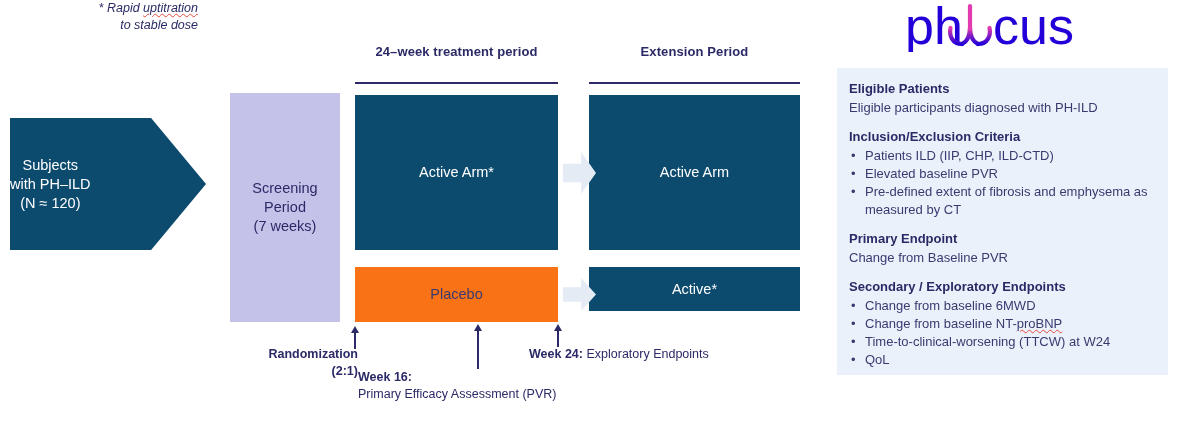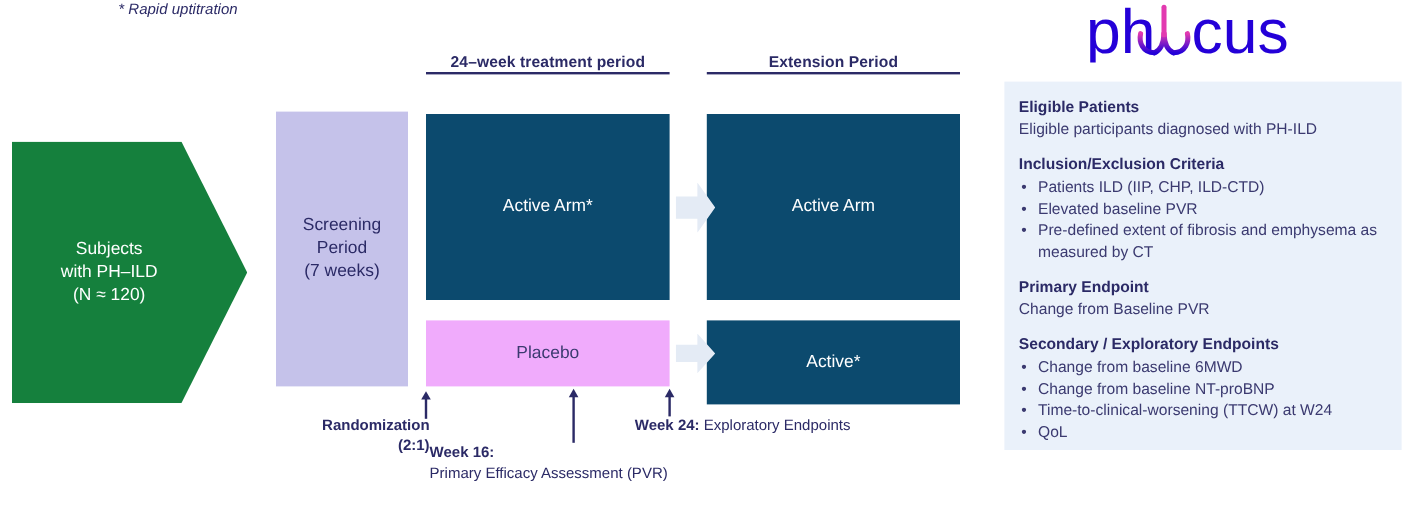--- a/index.html
+++ b/index.html
@@ -9,61 +9,61 @@
     font-family:"Liberation Sans", sans-serif;
     position:relative;
     overflow:hidden;
     color:#2b2a5e;
     -webkit-font-smoothing:antialiased;
   }
   .stage{position:absolute;left:0;top:0;width:1181px;height:424px;}
 
   
   #subjects-arrow{
-    position:absolute;left:10px;top:118px;width:196px;height:218px;
-    background:#15803d;
+    position:absolute;left:10px;top:118px;width:196px;height:132px;
+    background:#0c4a6e;
     clip-path:polygon(0 0, 72% 0, 100% 50%, 72% 100%, 0 100%);
-    display:flex;align-items:center;justify-content:center;
+    display:flex;align-items:center;
   }
   #subjects-arrow .lbl{
     color:#ffffff;font-size:14.5px;line-height:19px;text-align:center;
     margin-right:34px;white-space:pre-line;
   }
 
   
   #screening-box{
     position:absolute;left:230px;top:93px;width:110px;height:229px;
     background:#c5c2ea;display:flex;align-items:center;justify-content:center;
   }
   #screening-box .lbl{
     color:#2b2a66;font-size:14.5px;line-height:19px;text-align:center;white-space:pre-line;
   }
 
   
   .period-head{position:absolute;text-align:center;}
   .period-head .txt{
     font-size:13px;font-weight:bold;color:#2b2a66;letter-spacing:.1px;display:block;
-    padding-bottom:1px;
+    padding-bottom:23px;
   }
   .period-head .rule{display:block;height:1.5px;background:#2b2a66;width:100%;}
   #head-treatment{left:355px;top:44px;width:203px;}
   #head-extension{left:589px;top:44px;width:211px;}
 
   
   .armbox{position:absolute;display:flex;align-items:center;justify-content:center;}
   .armbox .lbl{font-size:14.5px;line-height:19px;text-align:center;}
   .red{background:#0c4a6e;}
   .red .lbl{color:#ffffff;}
-  .grey{background:#f0abfc;}
+  .grey{background:#f97316;}
   .grey .lbl{color:#3b3a70;}
 
   #box-active-arm-star{left:355px;top:95px;width:203px;height:155px;}
   #box-active-arm-ext{left:589px;top:95px;width:211px;height:155px;}
   #box-placebo{left:355px;top:267px;width:203px;height:55px;}
-  #box-active-star{left:589px;top:267px;width:211px;height:70px;align-items:center;}
+  #box-active-star{left:589px;top:267px;width:211px;height:44px;align-items:center;}
 
   
   .chev{
     position:absolute;background:#e4ebf5;
     clip-path:polygon(0 28%, 55% 28%, 55% 0, 100% 50%, 55% 100%, 55% 72%, 0 72%);
   }
   #chev-top{left:563px;top:152px;width:33px;height:42px;}
   #chev-bottom{left:563px;top:278px;width:33px;height:33px;}
 
   
@@ -81,20 +81,21 @@
   .anno{position:absolute;font-size:12.5px;line-height:17px;color:#2b2a66;}
   .anno b{font-weight:bold;}
   #anno-randomization{left:200px;top:346px;width:158px;text-align:right;font-weight:bold;}
   #anno-week16{left:358px;top:369px;width:240px;text-align:left;}
   #anno-week24{left:529px;top:346px;width:260px;text-align:left;}
   #anno-uptitration{
     left:600px;top:377px;width:198px;text-align:right;font-style:italic;font-size:12.5px;
     line-height:17px;color:#2b2a66;
   }
   .squiggle{
+    text-decoration:underline;
     text-decoration-color:#e8493f;
     text-decoration-style:wavy;
     text-decoration-thickness:1px;
     text-underline-offset:1px;
   }
 
   
   #logo{position:absolute;left:905px;top:2px;height:50px;width:200px;}
   #logo svg{display:block;}
 
@@ -201,20 +202,21 @@
 
   <div class="anno" id="anno-week24">
     <b>Week 24:</b>
     <span>Exploratory Endpoints</span>
   </div>
 
   <div id="anno-uptitration">
     <div>
       <span>* Rapid </span><span class="squiggle">uptitration</span>
     </div>
+    <div>to stable dose</div>
   </div>
 
   <div id="info-panel">
 
     <div>
       <p class="sec-title">Eligible Patients</p>
       <p class="sec-body">Eligible participants diagnosed with PH-ILD</p>
     </div>
 
     <div class="sec-gap"></div>

